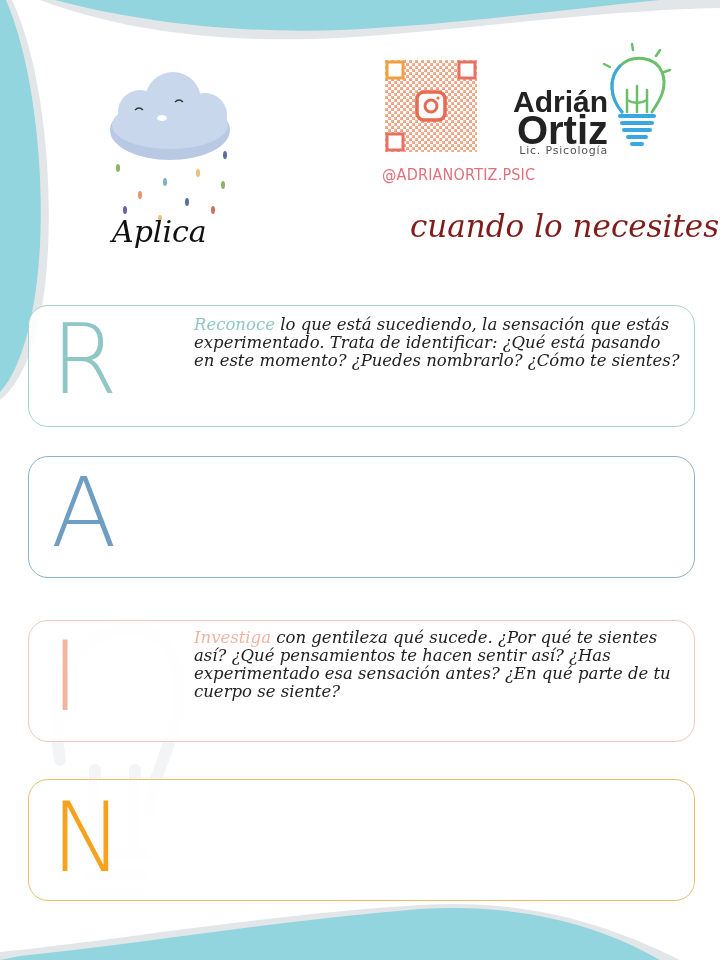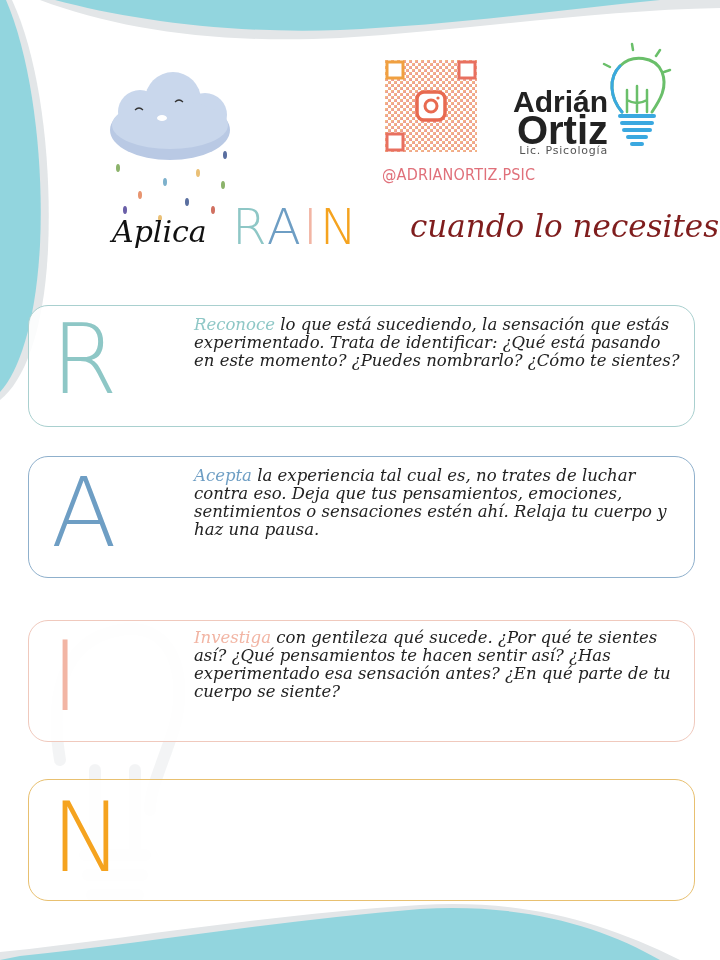--- a/index.html
+++ b/index.html
@@ -109,38 +109,32 @@
     <path d="M22 70 C10 56 8 36 20 24 C32 12 55 14 62 30 C68 45 60 58 52 70" stroke="#6abf6a" stroke-width="3"></path>
     <path d="M22 70 C10 56 8 36 20 24" stroke="#3aa8e0" stroke-width="3"></path>
     <path d="M27 48 L27 70 M37 44 L37 70 M47 48 L47 70 M27 58 Q37 64 47 58" stroke="#6abf6a" stroke-width="2.5"></path>
     <path d="M20 74 L54 74 M22 81 L52 81 M24 88 L50 88 M28 95 L46 95" stroke="#3aa8e0" stroke-width="4"></path>
     <path d="M32 102 L42 102" stroke="#3aa8e0" stroke-width="4"></path>
   </g>
 </svg>
 
 <div class="title">
   <span class="t1">Aplica</span>
-  <span class="rain">
-    <span class="r">R</span><span class="a">A</span><span class="i">I</span><span class="n">N</span>
-  </span>
   <span class="t2">cuando lo necesites</span>
 </div>
 
 <div class="card" style="top:305px;height:120px;border:1px solid #a9d0cf;">
   <div class="letter r" style="top:6px;">R</div>
   <div class="text" style="top:10px;">
     <span class="kw r">Reconoce</span><span> lo que está sucediendo, la sensación que estás experimentado. Trata de identificar: ¿Qué está pasando en este momento? ¿Puedes nombrarlo? ¿Cómo te sientes?</span>
   </div>
 </div>
 
 <div class="card" style="top:456px;height:120px;border:1px solid #8fb0cc;">
   <div class="letter a" style="top:8px;">A</div>
-  <div class="text" style="top:10px;">
-    <span class="kw a">Acepta</span><span> la experiencia tal cual es, no trates de luchar contra eso. Deja que tus pensamientos, emociones, sentimientos o sensaciones estén ahí. Relaja tu cuerpo y haz una pausa.</span>
-  </div>
 </div>
 
 <div class="card" style="top:620px;height:120px;border:1px solid #f0c9bd;">
   <div class="letter i" style="top:8px;">I</div>
   <div class="text" style="top:8px;">
     <span class="kw i">Investiga</span><span> con gentileza qué sucede. ¿Por qué te sientes así? ¿Qué pensamientos te hacen sentir así? ¿Has experimentado esa sensación antes? ¿En qué parte de tu cuerpo se siente?</span>
   </div>
 </div>
 
 <div class="card" style="top:779px;height:120px;border:1px solid #e8c070;">

